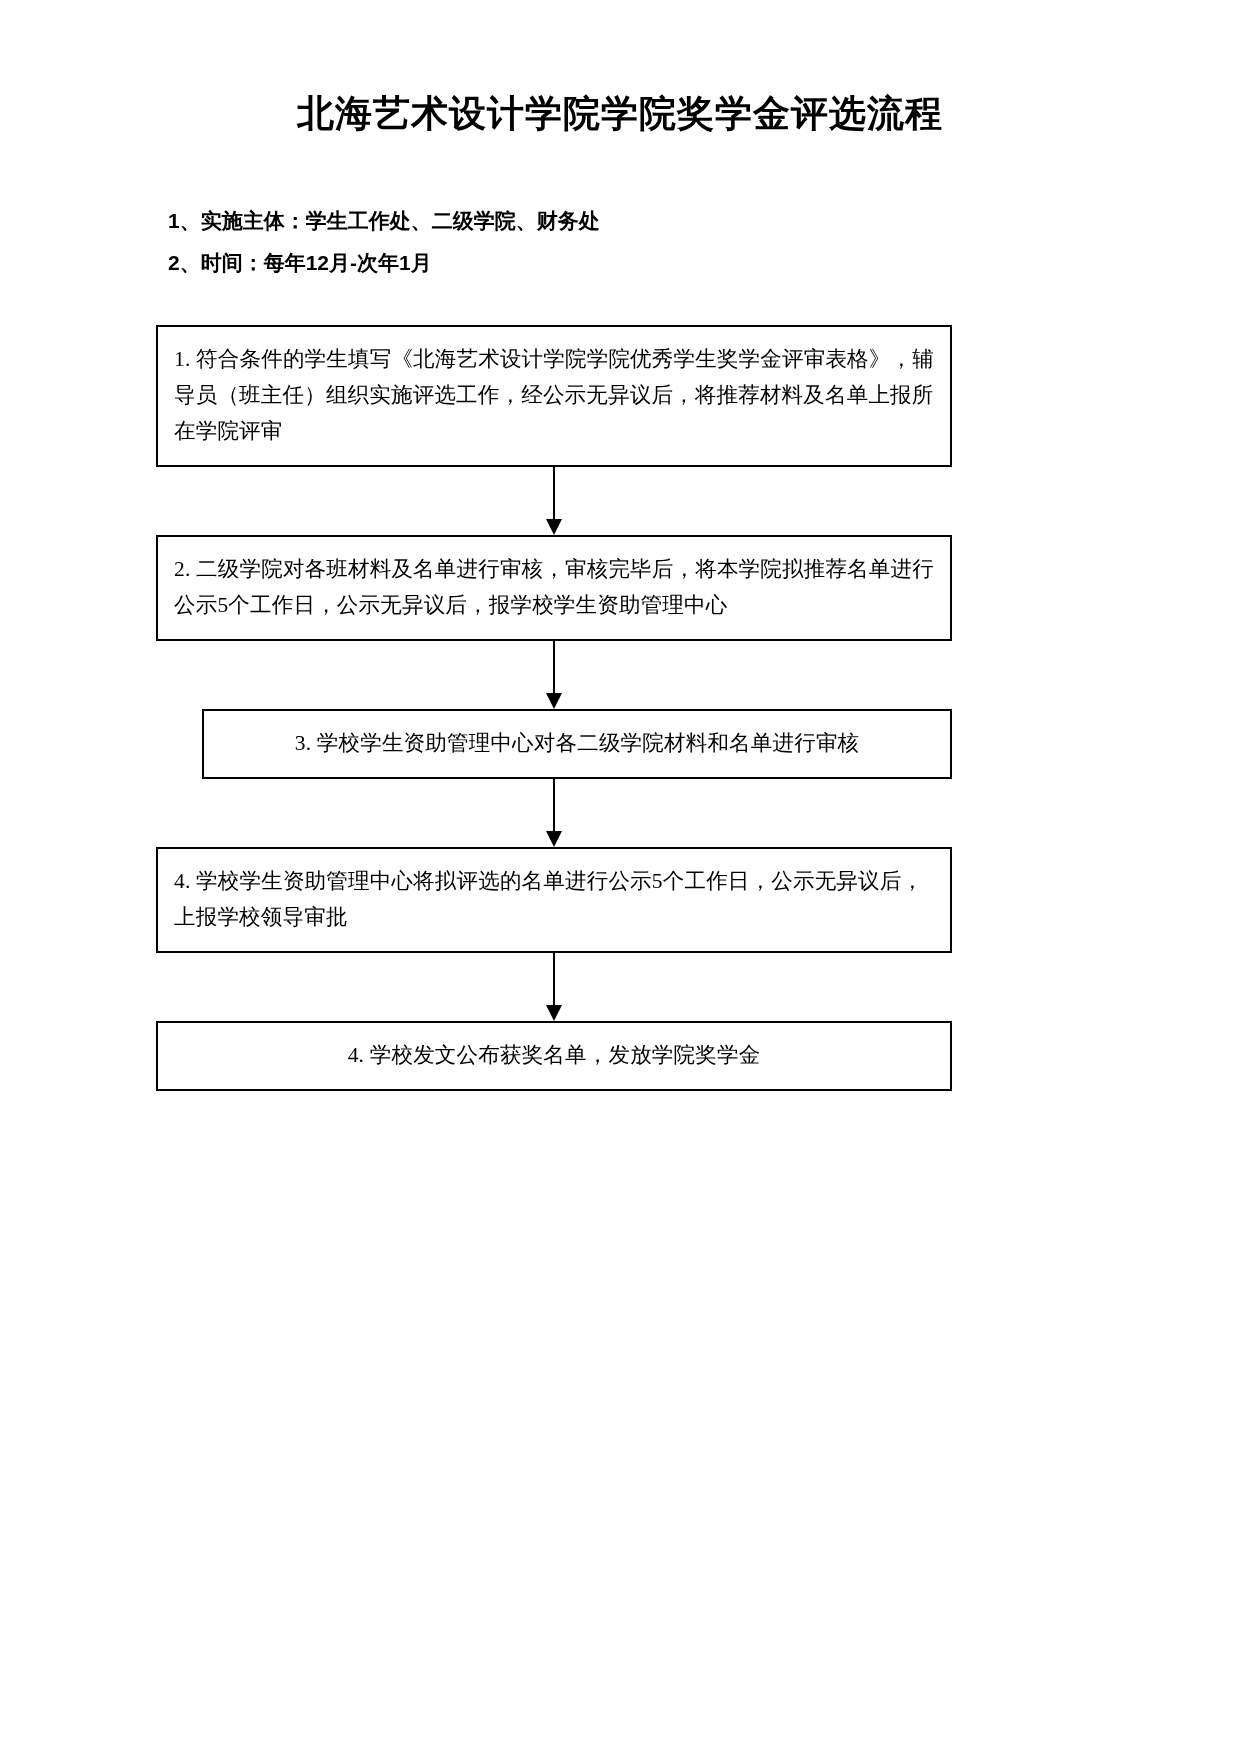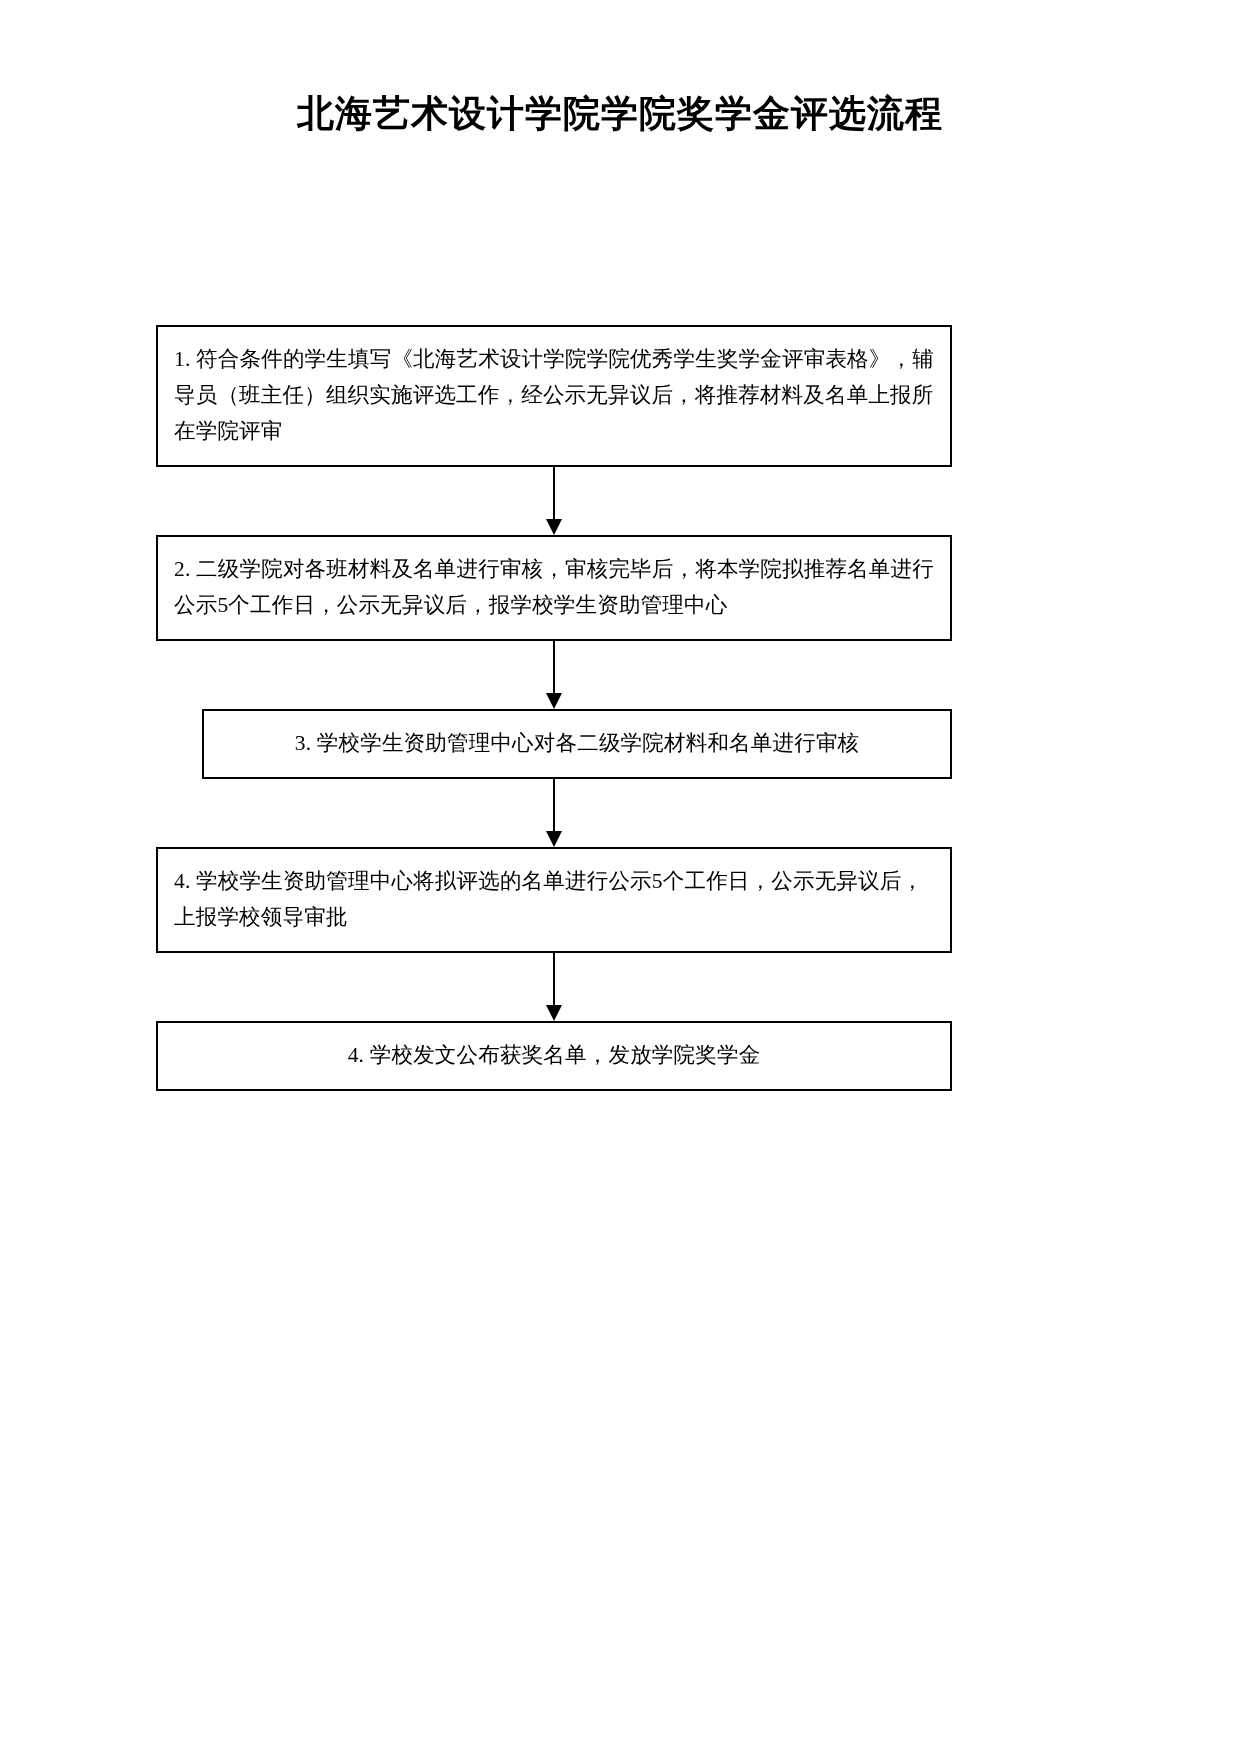--- a/index.html
+++ b/index.html
@@ -102,20 +102,28 @@
     transform: translateX(-8px);
   }
 </style>
 </head>
 <body>
 
 <div class="page">
 
   <div class="doc-title">北海艺术设计学院学院奖学金评选流程</div>
 
+  <div class="meta">
+    <div class="meta-line">
+      <span class="meta-label">1、实施主体：</span><span class="meta-value">学生工作处、二级学院、财务处</span>
+    </div>
+    <div class="meta-line">
+      <span class="meta-label">2、时间：</span><span class="meta-value">每年12月-次年1月</span>
+    </div>
+  </div>
 
   <div class="flow">
 
     <div class="box h1">1. 符合条件的学生填写《北海艺术设计学院学院优秀学生奖学金评审表格》，辅导员（班主任）组织实施评选工作，经公示无异议后，将推荐材料及名单上报所在学院评审</div>
 
     <div class="connector">
       <div class="stem"></div>
       <div class="head"></div>
     </div>
 

